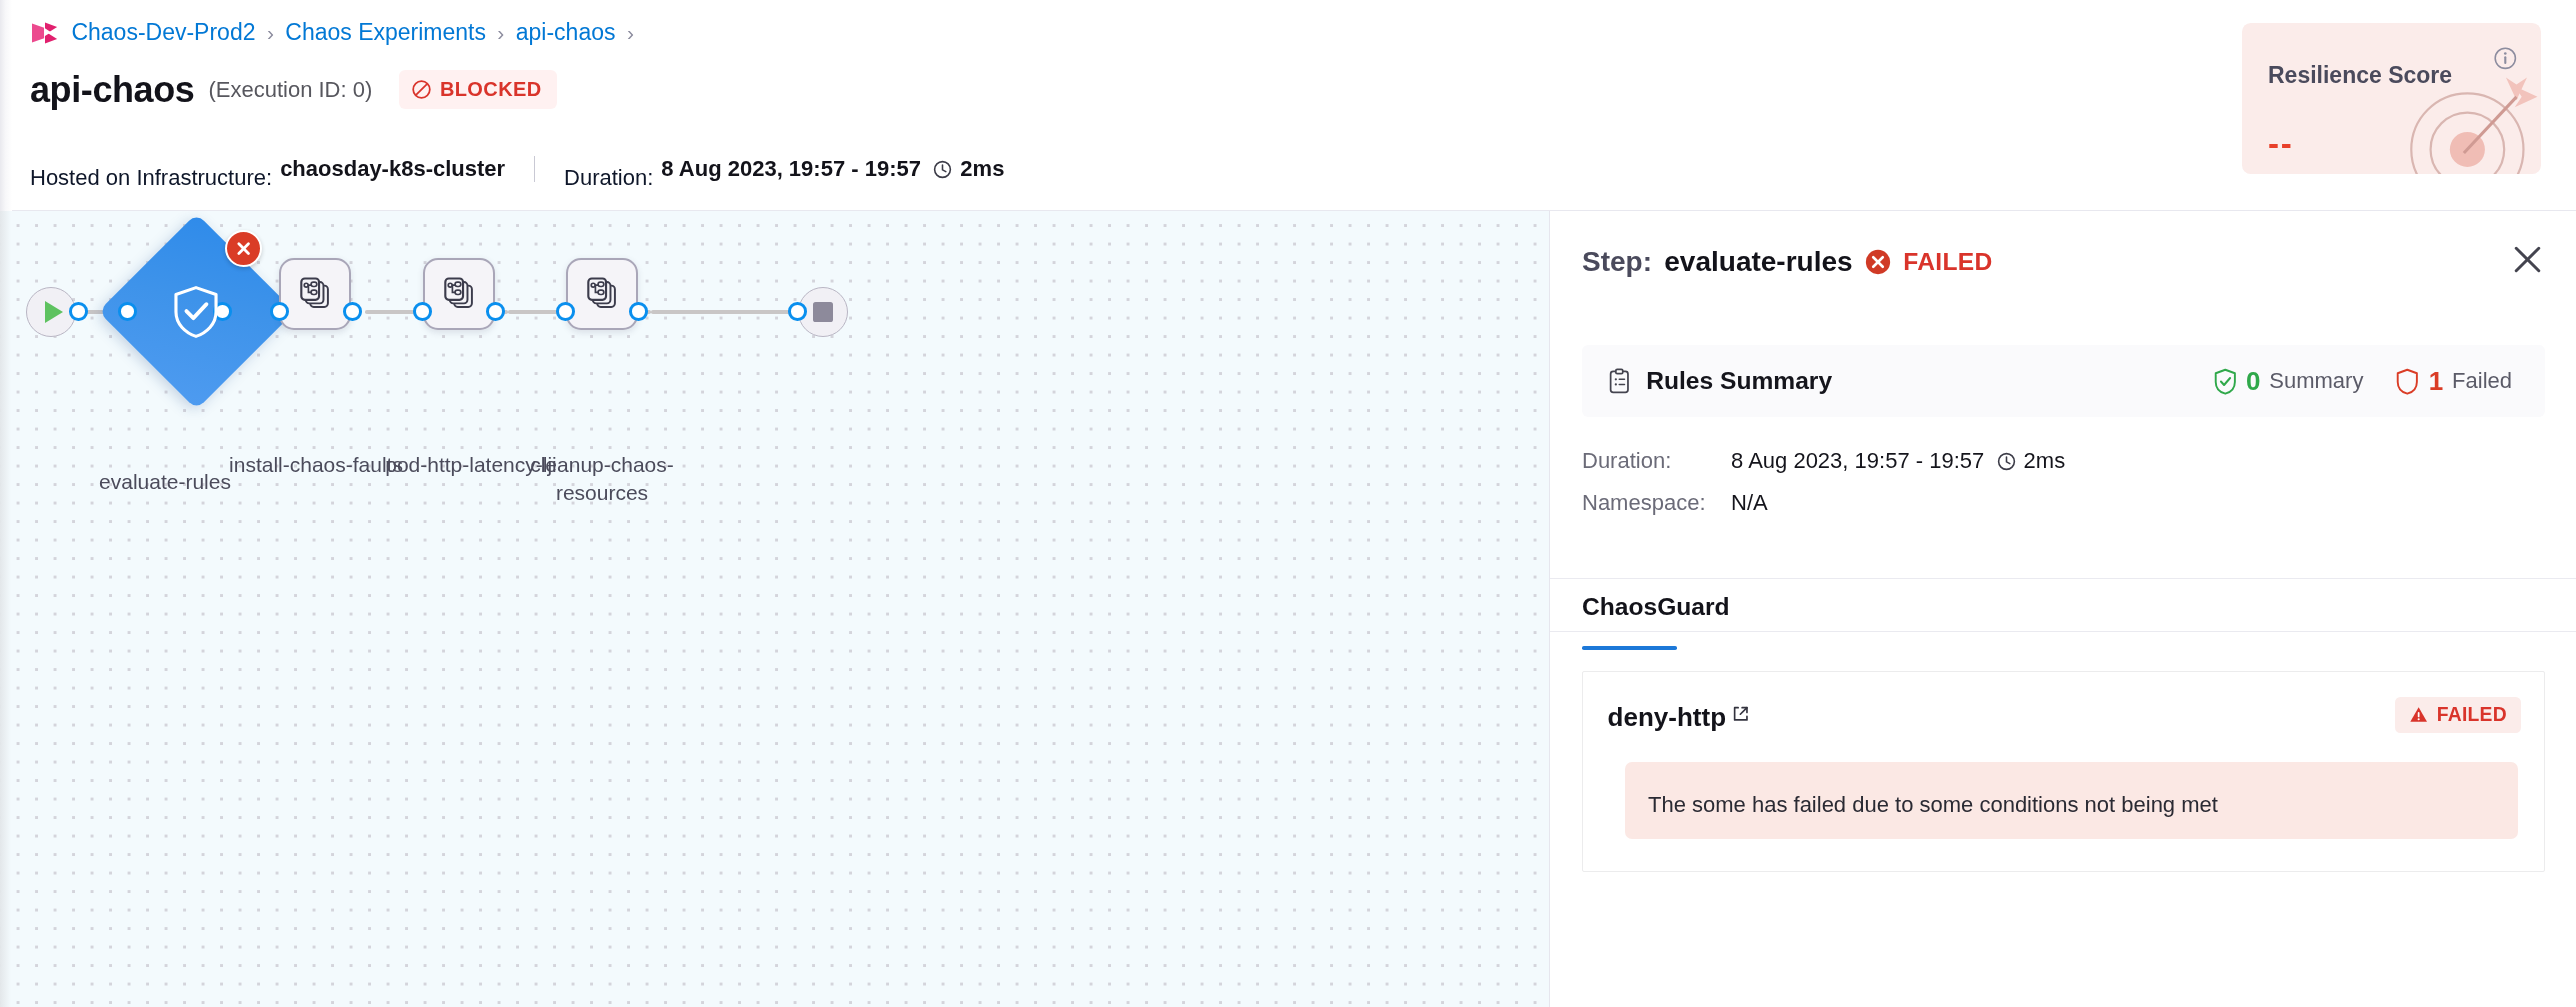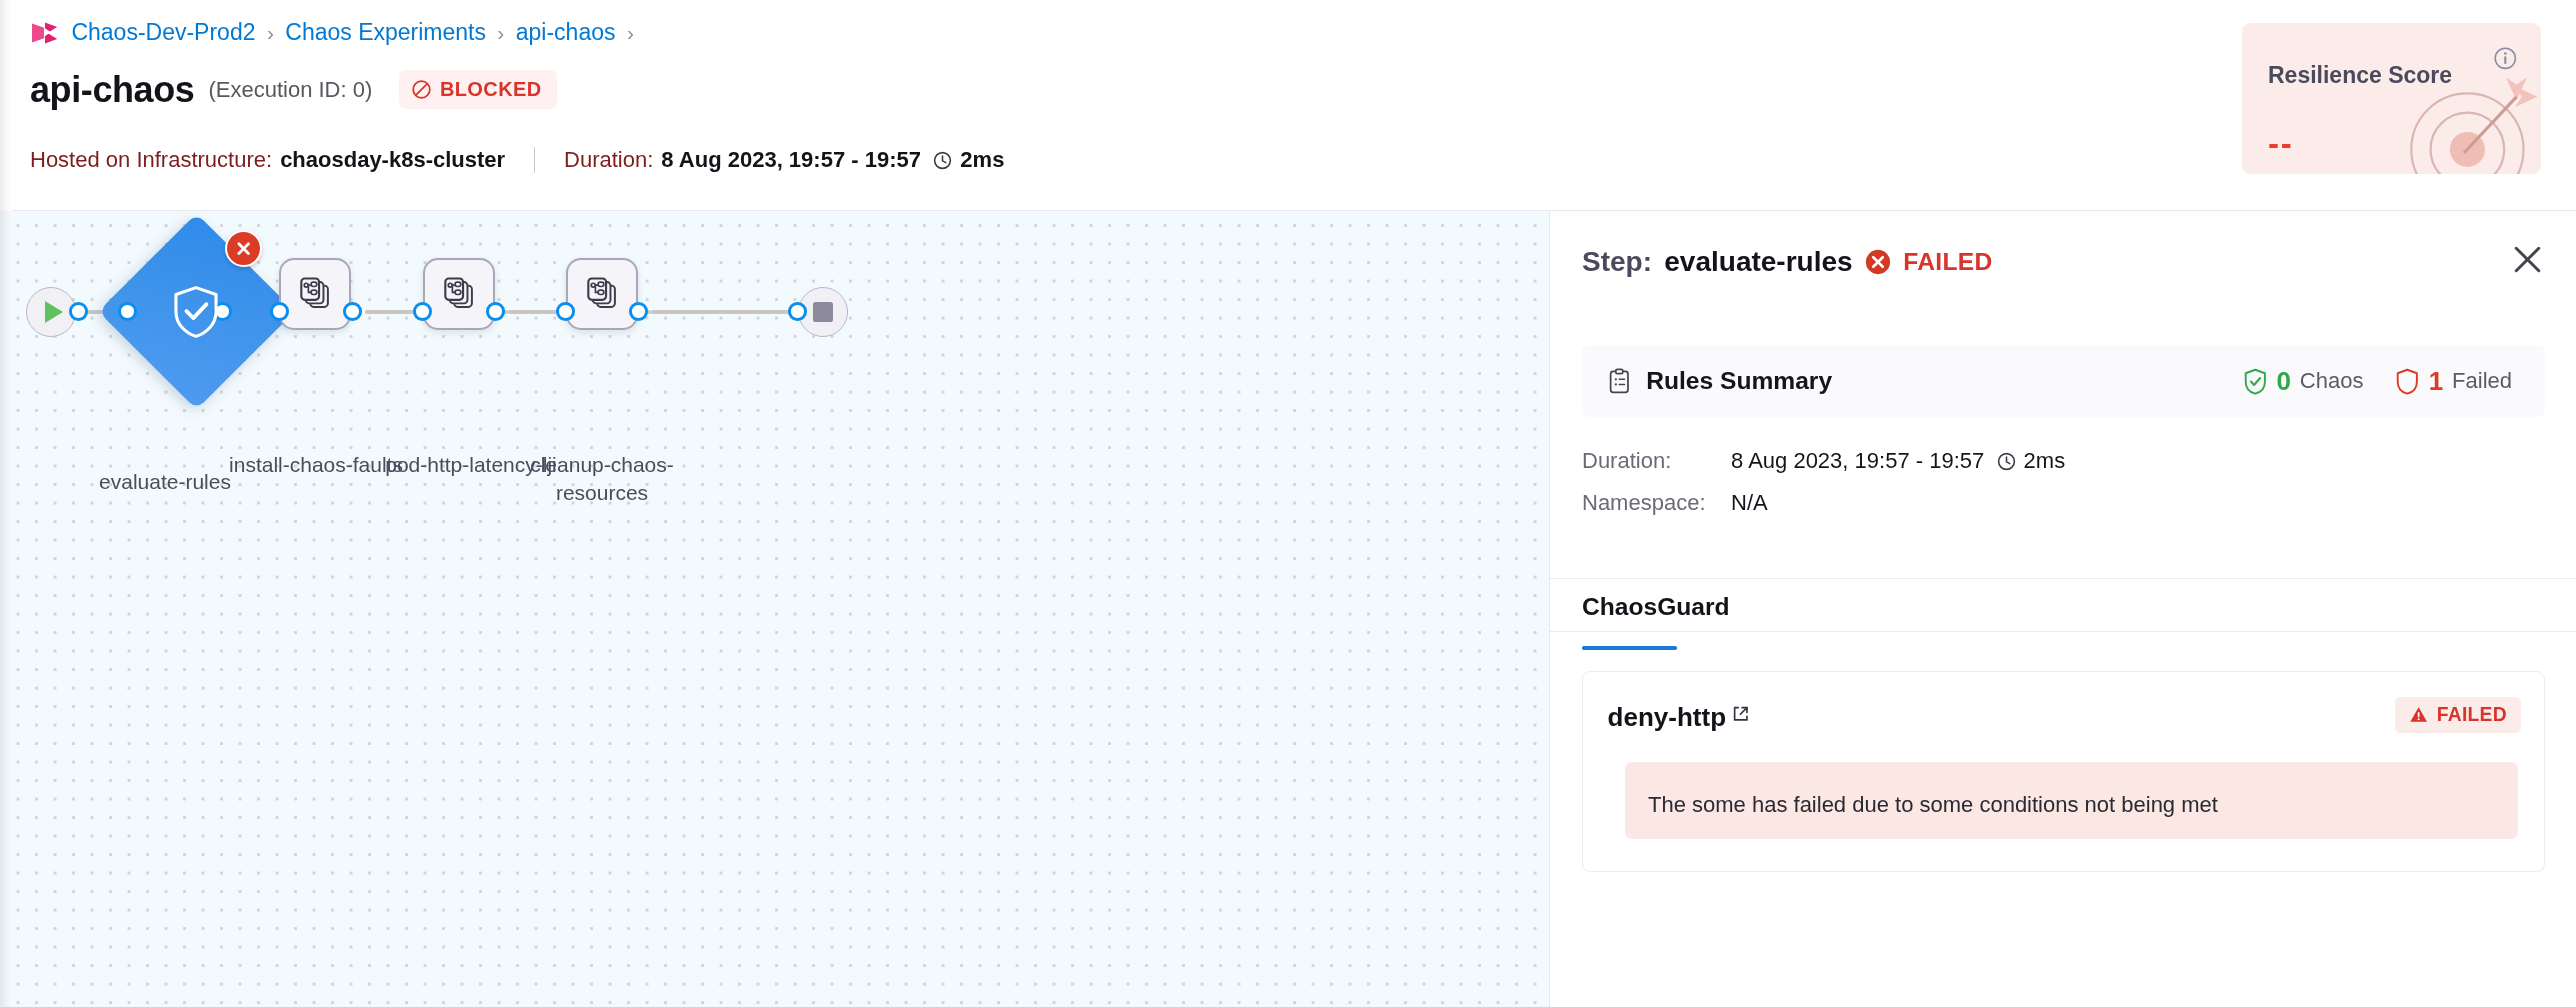--- a/index.html
+++ b/index.html
@@ -62,21 +62,21 @@
     font-size: 20px; font-weight: 700; letter-spacing: 0.4px;
     margin-left: 12.3px;
   }
   .blocked-icon { width: 21px; height: 21px; display: block; }
 
   .meta-row {
     position: absolute; left: 30px; top: 147px;
     display: flex; align-items: center;
     font-size: 22px; color: #6b6b78;
   }
-  .meta-label { color: #7f1d1d; }
+  .meta-label { color: #0f172a; margin-top: 18px; }
   .meta-value { color: #13131a; font-weight: 700; margin-left: 8px; }
   .meta-divider {
     width: 0.9px; height: 26px; background: #c9c9d4;
     margin: 0 29px;
   }
   .clock-icon { width: 21px; height: 21px; margin: 0 7px 0 11.4px; display: inline-block; vertical-align: -3.5px; }
 
   
   .resilience-card {
     position: absolute; right: 35px; top: 23px;
@@ -242,21 +242,21 @@
   }
   .tab-underline {
     position: absolute; left: 32px; top: 67px;
     width: 95px; height: 4.4px; background: #1c78d8; border-radius: 1.8px;
   }
 
   .rule-card {
     position: absolute; left: 32px; top: 460px;
     width: 963px;
     border: 0.9px solid #ececed;
-    border-radius: 8px;
+    border-radius: 2px;
     background: #ffffff;
     overflow: hidden;
   }
   .rule-head {
     position: relative; height: 90px;
   }
   .rule-name {
     position: absolute; left: 24.6px; top: 30px;
     display: flex; align-items: center; gap: 6.2px;
     font-size: 26px; font-weight: 700; color: #13131a;
@@ -477,21 +477,21 @@
         </svg>
         <span class="rs-title">Rules Summary</span>
       </div>
       <div class="rs-right">
         <span class="rs-stat">
           <svg class="shield-s" viewBox="0 0 28 31">
             <path d="M14 2 L25 6 V16 C25 24 19.5 28 14 29.5 C8.5 28 3 24 3 16 V6 Z" fill="none" stroke="#2fa84a" stroke-width="2.2" stroke-linejoin="round"></path>
             <path d="M9 15.5 L12.6 19.5 L19.5 11.5" fill="none" stroke="#2fa84a" stroke-width="2.3" stroke-linecap="round" stroke-linejoin="round"></path>
           </svg>
           <span class="num-pass">0</span>
-          <span class="stat-word">Chaos</span>
+          <span class="stat-word">Summary</span>
         </span>
         <span class="rs-stat">
           <svg class="shield-s" viewBox="0 0 28 31">
             <path d="M14 2 L25 6 V16 C25 24 19.5 28 14 29.5 C8.5 28 3 24 3 16 V6 Z" fill="none" stroke="#da3c26" stroke-width="2.2" stroke-linejoin="round"></path>
           </svg>
           <span class="num-fail">1</span>
           <span class="stat-word">Failed</span>
         </span>
       </div>
     </div>

